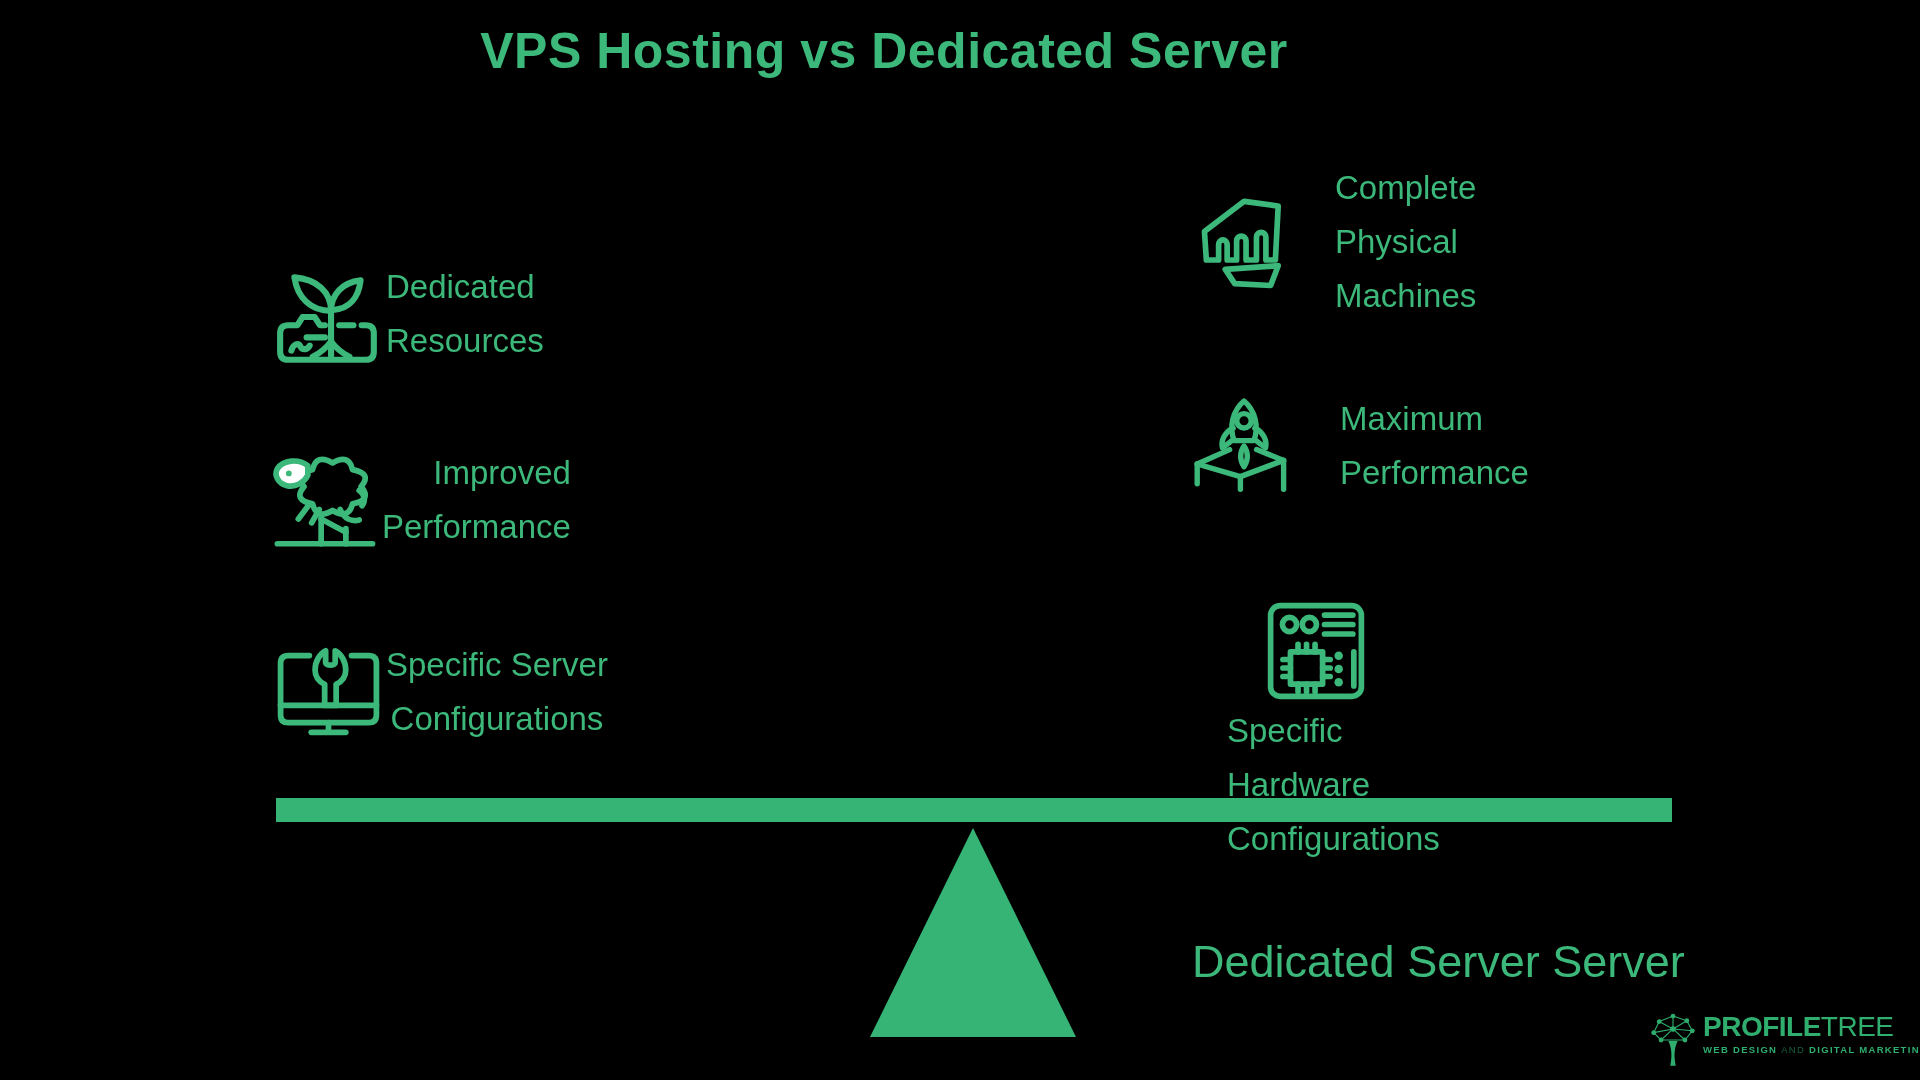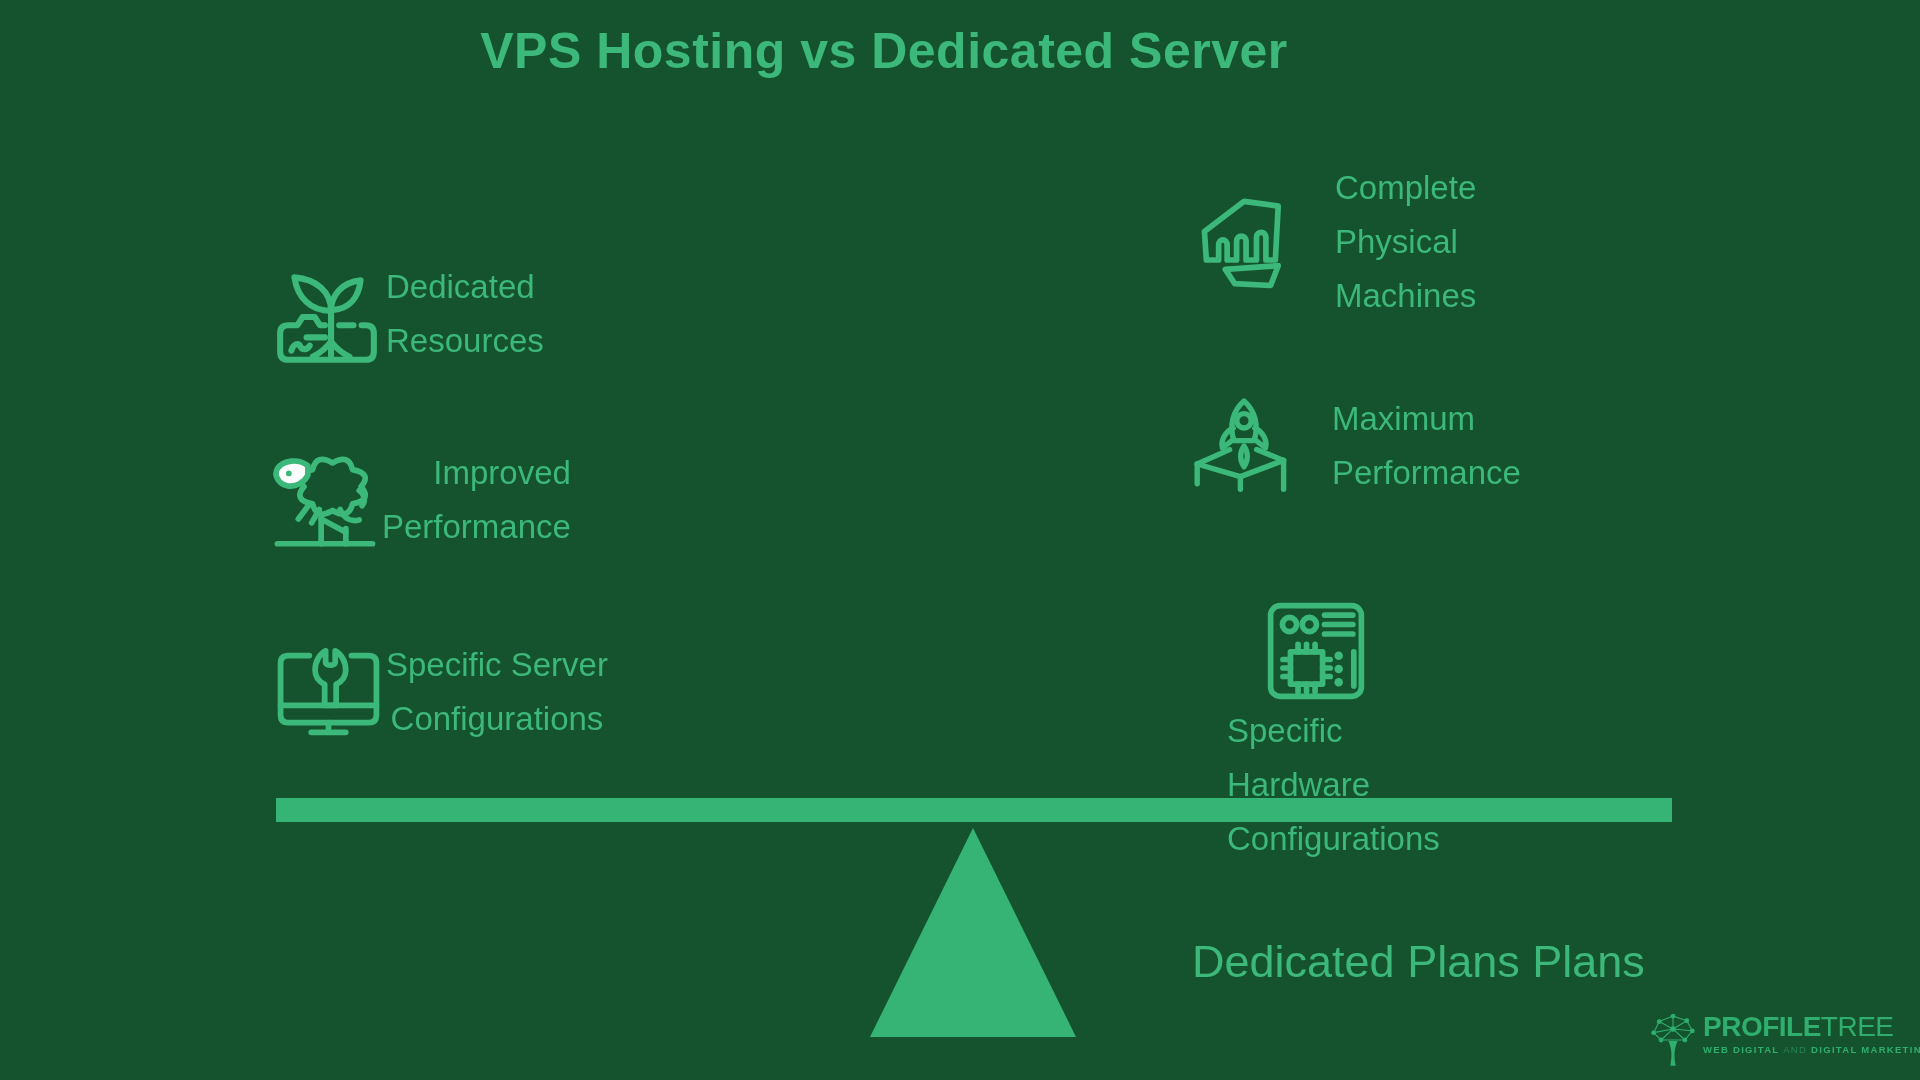--- a/index.html
+++ b/index.html
@@ -3,21 +3,21 @@
 <meta charset="utf-8">
 <style>
   :root{
     --green:#36B476;
     --text-green:#3CB87A;
     --logo-green:#2FAE6E;
   }
   *{margin:0;padding:0;box-sizing:border-box;}
   html,body{width:1920px;height:1080px;overflow:hidden;background:#ffffff;
     font-family:"Liberation Sans", sans-serif;}
-  .canvas{position:absolute;inset:0;width:1920px;height:1080px;background:#14532d;}
+  .canvas{position:absolute;inset:0;width:1920px;height:1080px;background:#000000;}
 
   .page-title{
     position:absolute;top:22px;left:0;width:1768px;
     text-align:center;font-size:50px;font-weight:700;color:var(--text-green);
     letter-spacing:0.5px;
   }
 
   .feature-row{position:absolute;display:flex;align-items:center;}
   .feature-row .icon-box{display:flex;align-items:center;justify-content:center;color:var(--text-green);flex:0 0 auto;}
   .feature-label{
@@ -30,21 +30,21 @@
   .right-col .feature-label{margin-left:34px;}
 
   svg.ficon{stroke:currentColor;fill:none;stroke-width:6;stroke-linecap:round;stroke-linejoin:round;}
   svg.ficon .solid{fill:currentColor;stroke:none;}
   svg.ficon .whitefill{fill:#ffffff;}
 
   #row-l1{left:270px;top:250px;height:128px;}
   #row-l2{left:266px;top:440px;height:120px;text-align:right;}
   #row-l3{left:270px;top:630px;height:124px;text-align:center;}
   #row-r1{left:1193px;top:158px;height:168px;}
-  #row-r2{left:1190px;top:390px;height:112px;}
+  #row-r2{left:1190px;top:390px;height:112px;gap:8px;}
   #row-r3{left:1193px;top:598px;height:160px;flex-direction:column;}
 
   .balance-bar{
     position:absolute;left:276px;top:798px;width:1396px;height:24px;
     background:var(--green);
   }
   .fulcrum{
     position:absolute;left:870px;top:828px;width:0;height:0;
     border-left:103px solid transparent;border-right:103px solid transparent;
     border-bottom:209px solid var(--green);
@@ -178,36 +178,36 @@
       </svg>
     </span>
     <div class="feature-label">Specific
 Hardware
 Configurations</div>
   </div>
 
   <div class="balance-bar"></div>
   <div class="fulcrum"></div>
 
-  <div class="plan-label" id="dedicated-plan-label">Dedicated Plans Plans</div>
+  <div class="plan-label" id="dedicated-plan-label">Dedicated Server Server</div>
 
   <div class="logo">
     <span class="tree">
       <svg width="46" height="56" viewBox="0 0 50 60" fill="none" stroke="currentColor" stroke-width="1.2">
         <path d="M25,4 L10,10 M25,4 L40,9 M25,4 L25,18 M10,10 L4,22 M10,10 L25,18 M40,9 L25,18 M40,9 L46,20 M4,22 L12,30 M4,22 L25,18 M46,20 L25,18 M46,20 L38,30 M25,18 L12,30 M25,18 L38,30 M12,30 L25,30 M38,30 L25,30"></path>
         <circle cx="25" cy="4" r="2" fill="currentColor"></circle>
         <circle cx="10" cy="10" r="2" fill="currentColor"></circle>
         <circle cx="40" cy="9" r="2" fill="currentColor"></circle>
         <circle cx="4" cy="22" r="2" fill="currentColor"></circle>
         <circle cx="46" cy="20" r="2" fill="currentColor"></circle>
         <circle cx="25" cy="18" r="2.4" fill="currentColor"></circle>
         <circle cx="12" cy="30" r="2" fill="currentColor"></circle>
         <circle cx="38" cy="30" r="2" fill="currentColor"></circle>
         <path d="M22,58 C24,48 24,40 20,31 L30,31 C26,40 26,48 28,58 Z" fill="currentColor" stroke="none"></path>
       </svg>
     </span>
     <span class="text-col">
       <span class="brand-line"><span class="brand-bold">PROFILE</span><span class="brand-light">TREE</span></span>
-      <span class="tagline"><span>WEB DIGITAL</span> <span class="tag-and">AND</span> <span>DIGITAL MARKETING</span></span>
+      <span class="tagline"><span>WEB DESIGN</span> <span class="tag-and">AND</span> <span>DIGITAL MARKETING</span></span>
     </span>
   </div>
 
 </div>
 
 </body></html>

